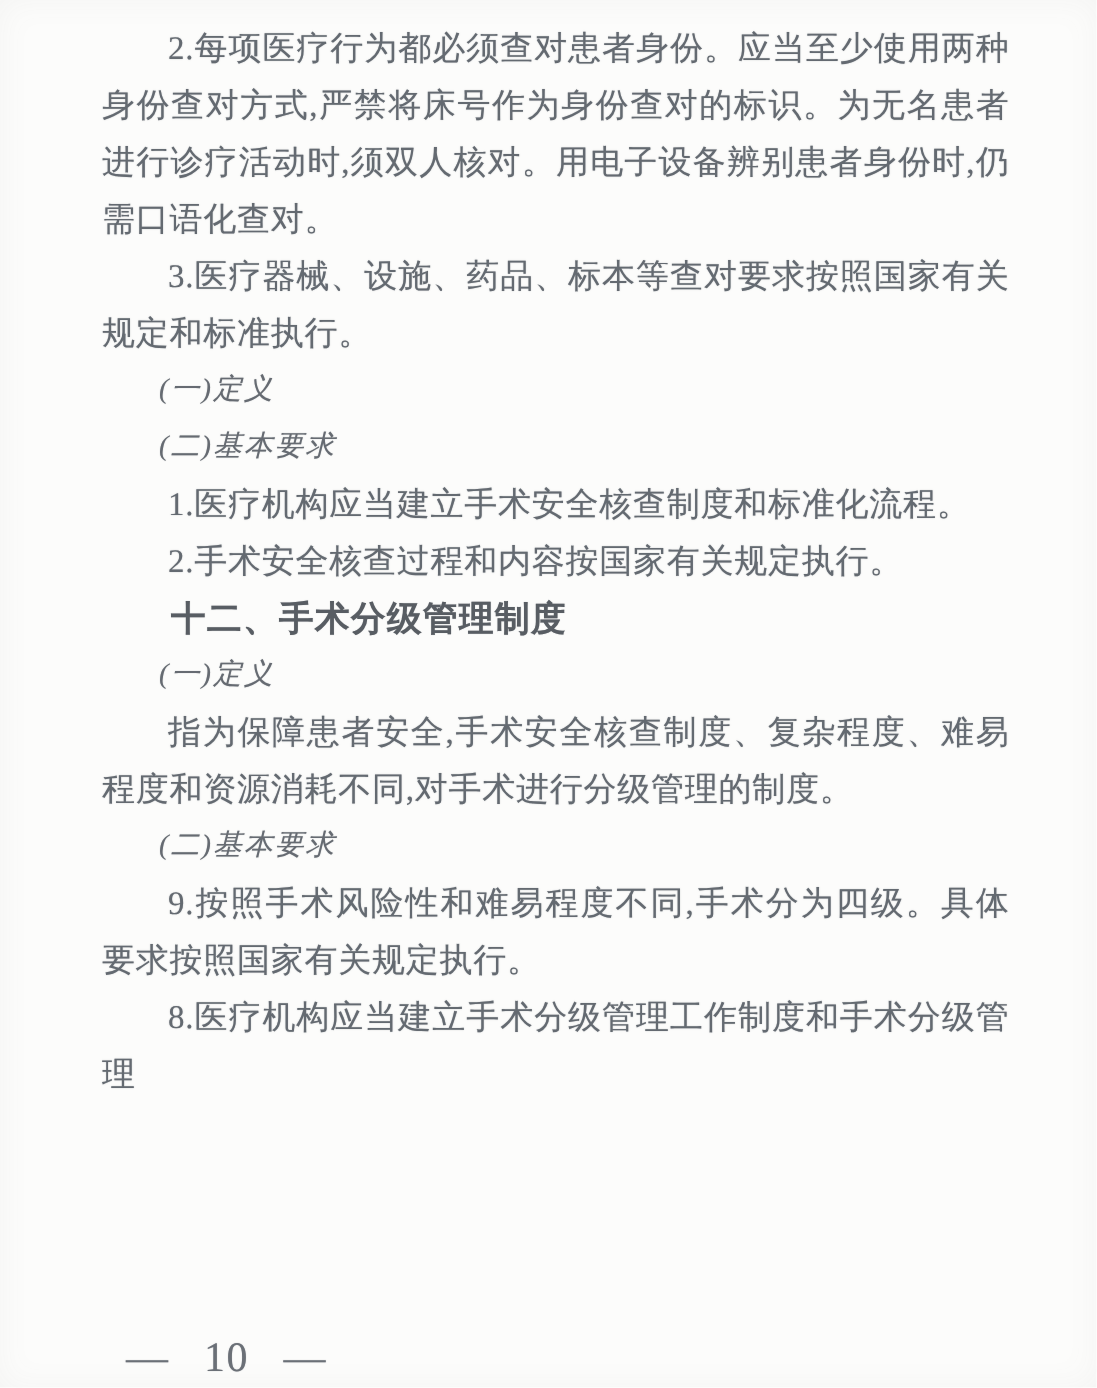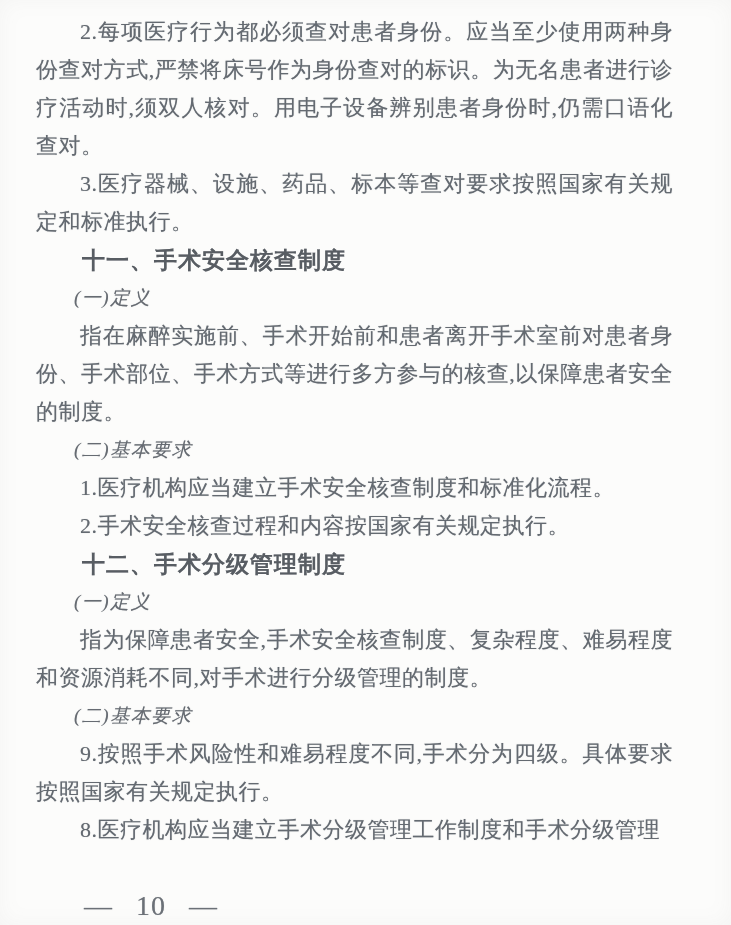--- a/index.html
+++ b/index.html
@@ -12,21 +12,21 @@
     width: 731px;
     height: 925px;
     margin: 0 auto;
     background: #fcfcfb;
     box-sizing: border-box;
     box-shadow: inset 0 0 22px rgba(120,120,125,0.06);
     overflow: hidden;
   }
   .doc-body {
     box-sizing: border-box;
-    padding: 13px 58px 0 36px;
+    padding: 13px 58px 0 68px;
   }
   .para-body {
     margin: 0;
     font-family: "Liberation Serif", serif;
     font-size: 22px;
     line-height: 38px;
     color: #646a71;
     letter-spacing: 0.5px;
     text-align: justify;
     text-indent: 2em;
@@ -68,23 +68,21 @@
   }
 </style>
 </head>
 <body>
 
 <div class="page">
   <div class="doc-body">
 
   <p class="para-body">2.每项医疗行为都必须查对患者身份。应当至少使用两种身份查对方式,严禁将床号作为身份查对的标识。为无名患者进行诊疗活动时,须双人核对。用电子设备辨别患者身份时,仍需口语化查对。</p>
       <p class="para-body">3.医疗器械、设施、药品、标本等查对要求按照国家有关规定和标准执行。</p>
-      <p class="para-heading">十一、手术安全核查制度</p>
       <p class="para-subheading">(一)定义</p>
-      <p class="para-body">指在麻醉实施前、手术开始前和患者离开手术室前对患者身份、手术部位、手术方式等进行多方参与的核查,以保障患者安全的制度。</p>
       <p class="para-subheading">(二)基本要求</p>
       <p class="para-body">1.医疗机构应当建立手术安全核查制度和标准化流程。</p>
       <p class="para-body">2.手术安全核查过程和内容按国家有关规定执行。</p>
       <p class="para-heading">十二、手术分级管理制度</p>
       <p class="para-subheading">(一)定义</p>
       <p class="para-body">指为保障患者安全,手术安全核查制度、复杂程度、难易程度和资源消耗不同,对手术进行分级管理的制度。</p>
       <p class="para-subheading">(二)基本要求</p>
       <p class="para-body">9.按照手术风险性和难易程度不同,手术分为四级。具体要求按照国家有关规定执行。</p>
       <p class="para-body">8.医疗机构应当建立手术分级管理工作制度和手术分级管理</p>
     </div>

